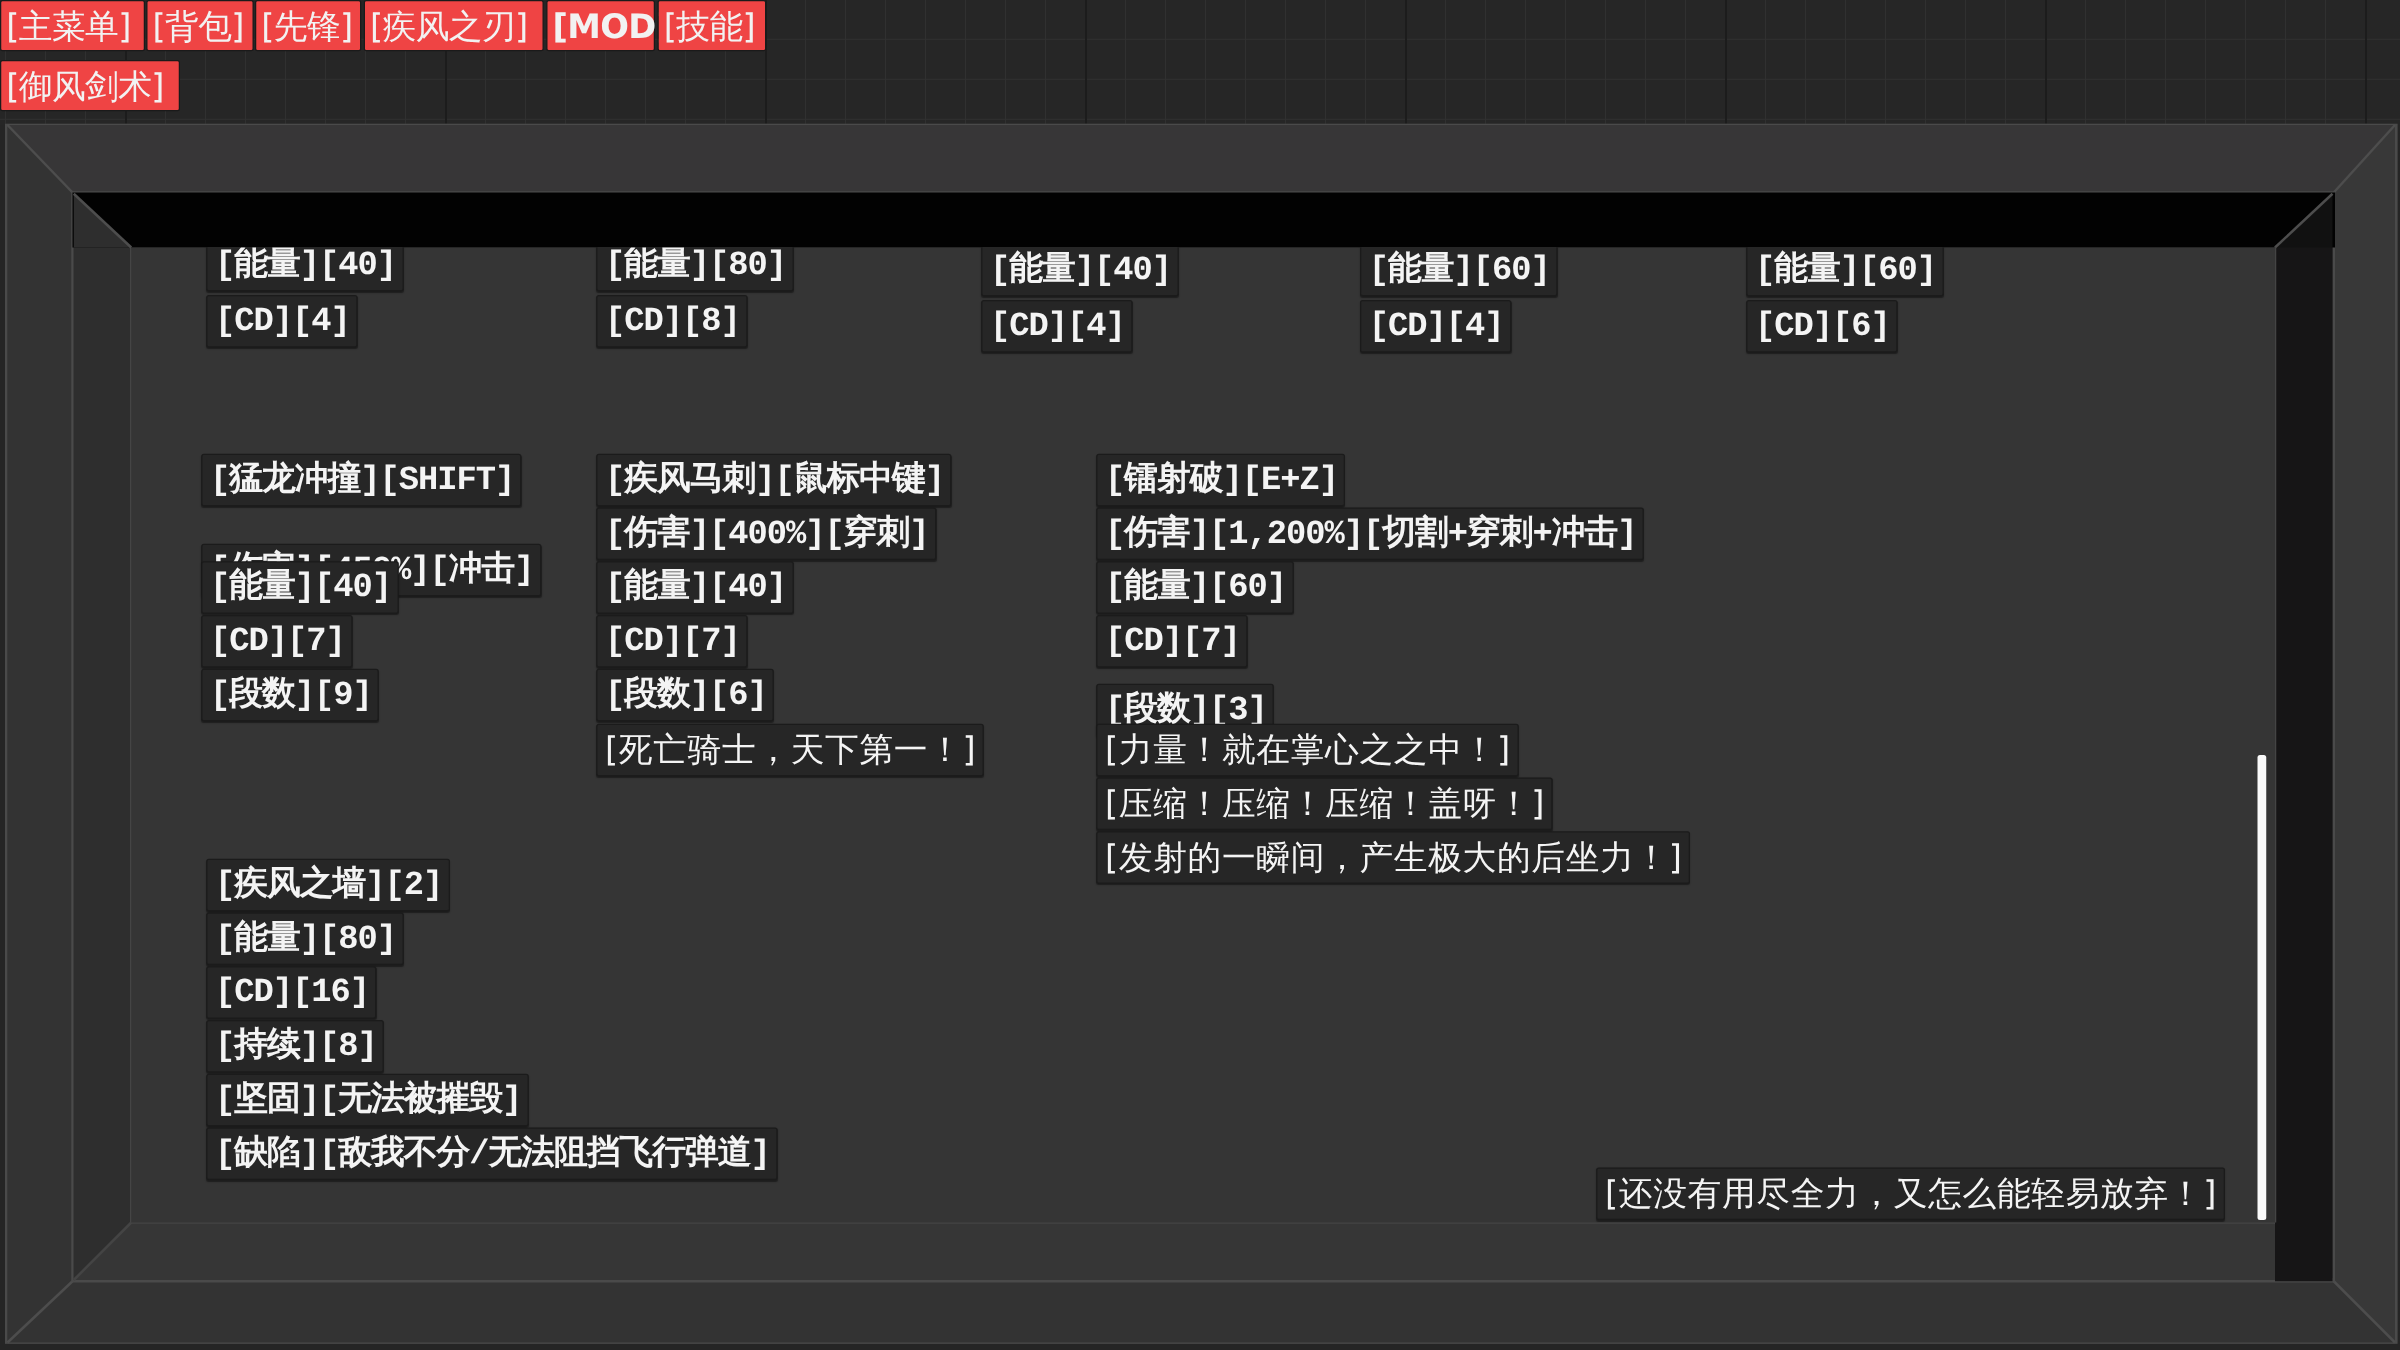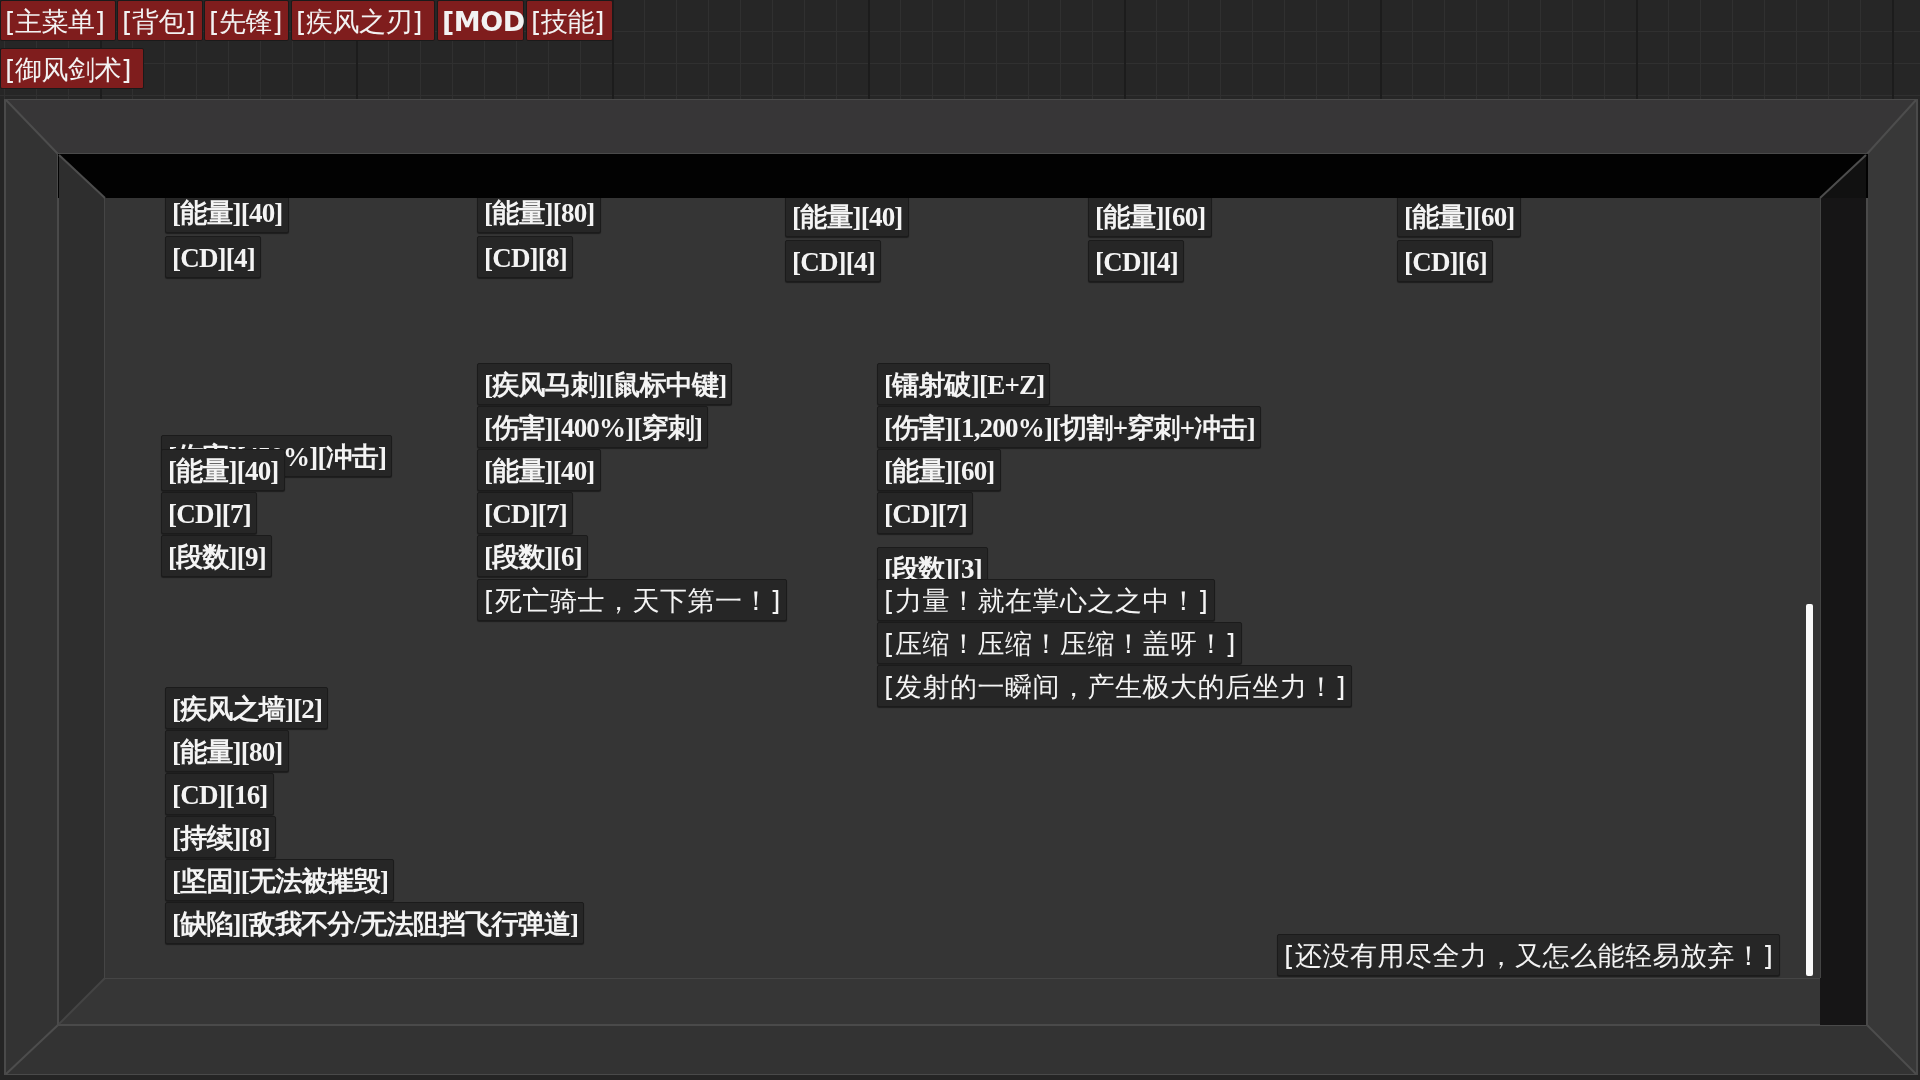--- a/index.html
+++ b/index.html
@@ -17,21 +17,21 @@
       linear-gradient(to right, #303030 1px, transparent 1px),
       linear-gradient(to bottom, #303030 1px, transparent 1px);
     background-size: 256px 100%, 32px 100%, 100% 32px;
     background-position: 100px 0, 4px 0, 0 31px;
   }
   .nav-btn {
     position: absolute;
     height: 41px;
     line-height: 41px;
     padding: 0 4px;
-    background: #7f1d1d;
+    background: #ef4444;
     border: 1px solid #1a1a1a;
     border-radius: 2px;
     color: #f2f2f2;
     font-size: 27px;
     white-space: nowrap;
     box-sizing: border-box;
     cursor: pointer;
     letter-spacing: -0.5px;
   }
   .nav-btn.bold { font-weight: bold; }
@@ -62,21 +62,21 @@
     height: 42px;
     line-height: 42px;
     padding: 0 5px 0 6px;
     background: #262626;
     border: 1px solid #1b1b1b;
     border-radius: 2px;
     box-shadow: 0 1px 1px rgba(0,0,0,0.45);
     color: #f4f4f4;
     font-size: 27px;
     font-weight: bold;
-    font-family: Liberation Serif, serif;
+    font-family: Liberation Mono, monospace;
     white-space: nowrap;
     box-sizing: border-box;
     letter-spacing: -0.8px;
   }
   .stat.quote {
     font-weight: normal;
     font-family: "DejaVu Sans", sans-serif;
     letter-spacing: 0.5px;
   }
   .scroll-thumb {
@@ -147,20 +147,21 @@
 
   <div class="stat" style="left:680px;top:-3px;">[能量][40]</div>
   <div class="stat" style="left:680px;top:42px;">[CD][4]</div>
 
   <div class="stat" style="left:983px;top:-3px;">[能量][60]</div>
   <div class="stat" style="left:983px;top:42px;">[CD][4]</div>
 
   <div class="stat" style="left:1292px;top:-3px;">[能量][60]</div>
   <div class="stat" style="left:1292px;top:42px;">[CD][6]</div>
 
+  <div class="stat" style="left:56px;top:165px;">[猛龙冲撞][SHIFT]</div>
   <div class="stat" style="left:56px;top:208px;margin-top:29px;">[伤害][450%][冲击]</div>
   <div class="stat" style="left:56px;top:251px;">[能量][40]</div>
   <div class="stat" style="left:56px;top:294px;">[CD][7]</div>
   <div class="stat" style="left:56px;top:337px;">[段数][9]</div>
 
   <div class="stat" style="left:372px;top:165px;">[疾风马刺][鼠标中键]</div>
   <div class="stat" style="left:372px;top:208px;">[伤害][400%][穿刺]</div>
   <div class="stat" style="left:372px;top:251px;">[能量][40]</div>
   <div class="stat" style="left:372px;top:294px;">[CD][7]</div>
   <div class="stat" style="left:372px;top:337px;">[段数][6]</div>

